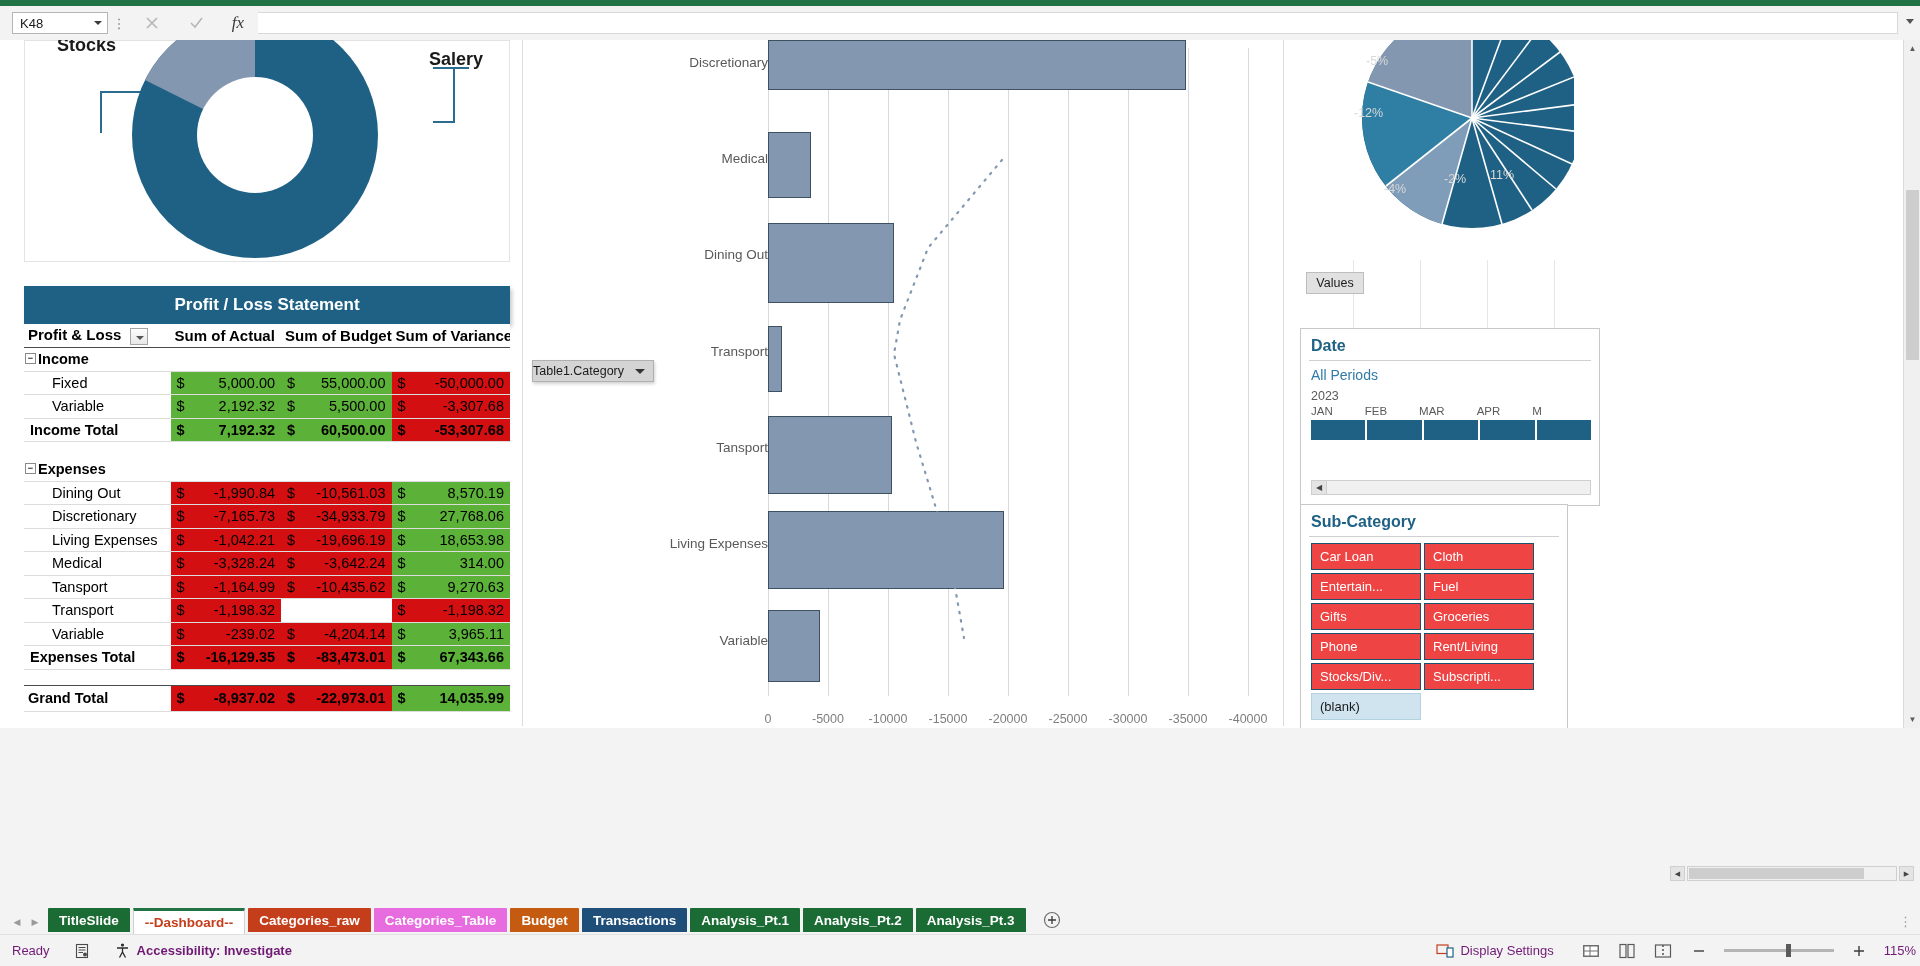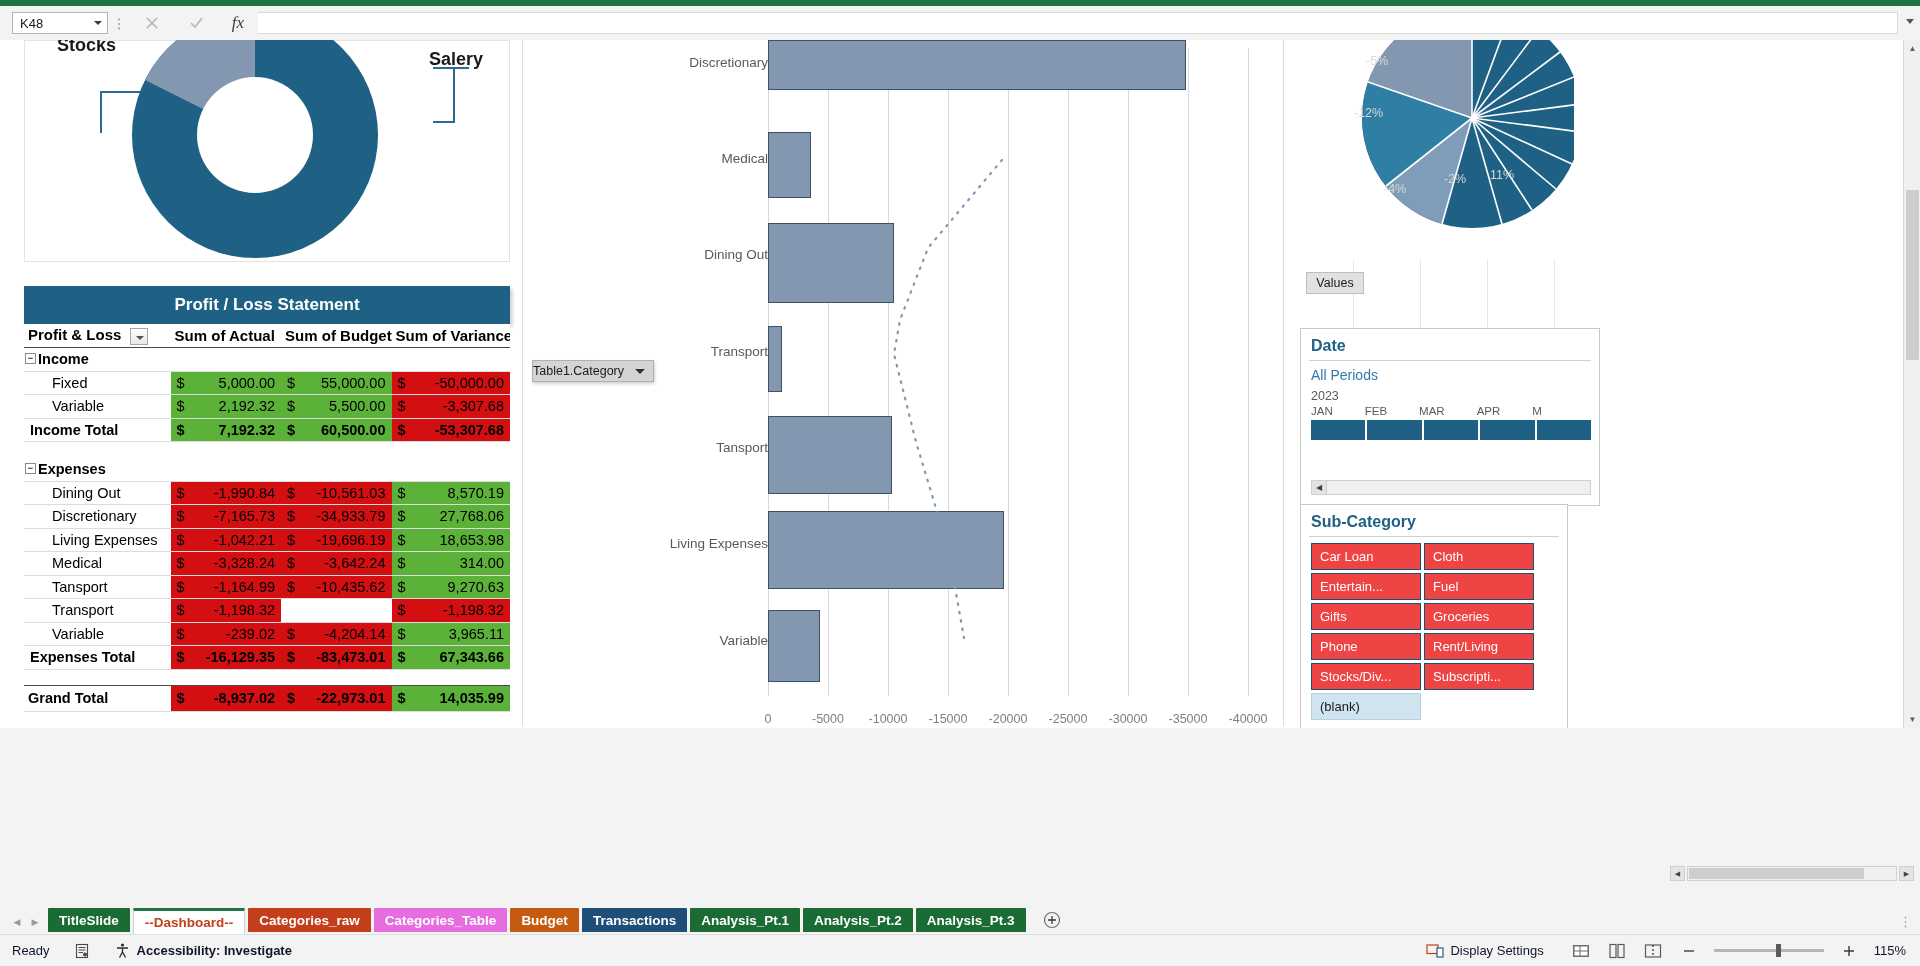--- a/index.html
+++ b/index.html
@@ -145,23 +145,23 @@
      border-radius:1px 1px 0 0; }
   .tab.active { background:#fff !important; border-top:3px solid #217346;
      border-left:1px solid #d0d0d0; border-right:1px solid #d0d0d0; height:26px; }
   .tab-add { width:26px; height:24px; display:flex; align-items:center; justify-content:center;
      font-size:15px; color:#616161; margin-left:10px; }
   .tab-dots { margin-left:auto; color:#9a9a9a; font-size:13px; padding:0 8px 5px 0; }
 
   
   .statusbar { position:absolute; left:0; bottom:0; width:1920px; height:32px;
      background:#f3f3f3; border-top:1px solid #e0e0e0; display:flex; align-items:center;
-     font-size:13px; color:#0f172a; }
+     font-size:13px; color:#701a75; }
   .sb-item { display:flex; align-items:center; gap:6px; padding:0 12px; }
-  .sb-right { margin-left:auto; display:flex; align-items:center; gap:14px; padding-right:14px; }
+  .sb-right { margin-left:auto; display:flex; align-items:center; gap:14px; padding-right:4px; }
   .view-btn { width:22px;height:20px; display:flex;align-items:center;justify-content:center; }
   .zoom-track { width:110px; height:3px; background:#b5b5b5; position:relative; }
   .zoom-thumb { position:absolute; left:62px; top:-5px; width:5px; height:13px; background:#5a5a5a; }
 </style>
 </head>
 <body>
 
 <div class="app">
 
   <div class="ribbon-top"></div>

